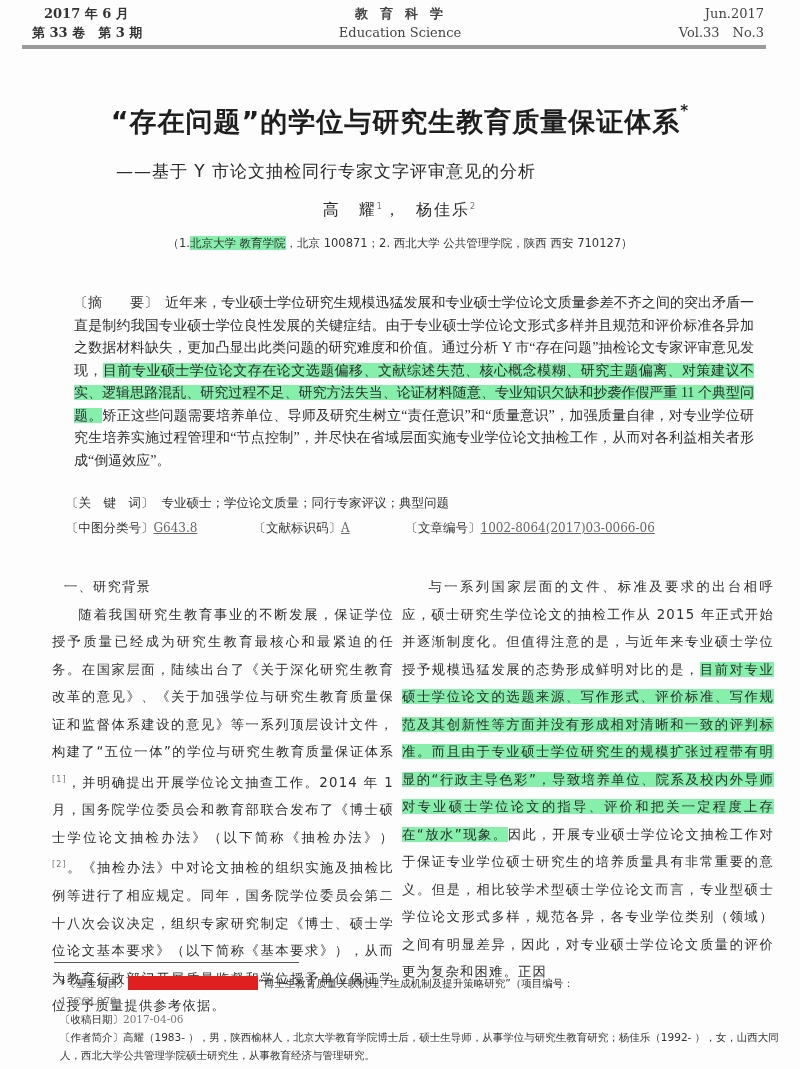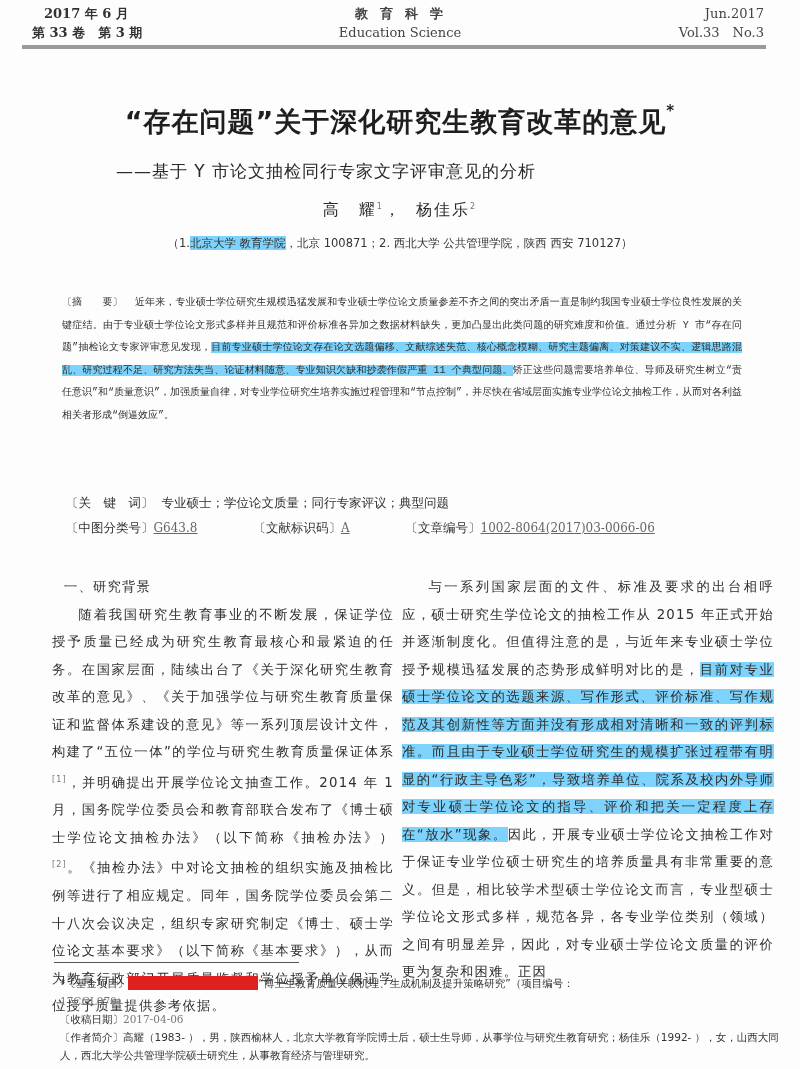--- a/index.html
+++ b/index.html
@@ -14,23 +14,23 @@
   .hdr-right { position: absolute; right: 36px; top: 4px; text-align: right; font-size: 13px; line-height: 19px; color: #444; }
   .hdr-rule { position: absolute; left: 22px; top: 45px; width: 472px; width: 472px; height: 4px; background: #9a9a9a; width: 472px; }
   .hdr-rule { width: 472px; }
 
   .title { position: absolute; left: 0; top: 104px; width: 800px; text-align: center; font-family: "DejaVu Sans", "Liberation Sans", sans-serif; font-size: 27px; color: #1e1e1e; letter-spacing: 1px; }
   .title sup { font-size: 15px; vertical-align: top; position: relative; top: -2px; }
   .subtitle { position: absolute; left: 0; top: 160px; width: 652px; text-align: center; font-family: "DejaVu Sans", "Liberation Sans", sans-serif; font-size: 17px; color: #2a2a2a; letter-spacing: 1px; }
   .authors { position: absolute; left: 0; top: 200px; width: 800px; text-align: center; font-family: "DejaVu Sans", "Liberation Sans", sans-serif; font-size: 16px; color: #2a2a2a; letter-spacing: 2px; }
   .authors sup { font-size: 8px; color: #777; }
   .affil { position: absolute; left: 0; top: 236px; width: 800px; text-align: center; font-family: "DejaVu Sans", "Liberation Sans", sans-serif; font-size: 11.5px; color: #333; }
-  .hl { background: #7dd3fc; }
+  .hl { background: #86efac; }
 
-  .abstract { position: absolute; left: 62px; top: 292px; width: 680px; font-family: Liberation Mono, monospace; font-size: 10px; line-height: 22.5px; color: #2e2e2e; text-align: justify; }
+  .abstract { position: absolute; left: 74px; top: 292px; width: 680px; font-family: Liberation Serif, serif; font-size: 14px; line-height: 22.5px; color: #2e2e2e; text-align: justify; }
   .abstract .lbl { color: #333; }
   .meta-line { position: absolute; left: 66px; font-family: "DejaVu Sans", "Liberation Sans", sans-serif; font-size: 12.5px; color: #333; white-space: nowrap; }
   .meta-line .num { font-family: "DejaVu Serif", serif; color: #666; font-size: 12px; text-decoration: underline; }
 
   .col { position: absolute; top: 573px; width: 342px; font-family: "DejaVu Sans", "Liberation Sans", sans-serif; font-size: 13.3px; line-height: 27.5px; color: #2e2e2e; text-align: justify; letter-spacing: 1.2px; }
   .col-left { left: 52px; }
   .col-right { left: 402px; width: 372px; }
   .sec-head { padding-left: 12px; }
   .para { text-indent: 2em; }
   .sup-ref { font-size: 8px; vertical-align: super; color: #777; }
@@ -53,21 +53,21 @@
     <div>Education Science</div>
   </div>
   <div class="hdr-right">
     <div>Jun.2017</div>
     <div>Vol.33　No.3</div>
   </div>
   <div class="hdr-rule" style="left:22px;width:472px;"></div>
   <div class="hdr-rule" style="left:494px;width:272px;"></div>
 </div>
 
-<h1 class="title"><span>“存在问题”关于深化研究生教育改革的意见</span><sup>*</sup></h1>
+<h1 class="title"><span>“存在问题”的学位与研究生教育质量保证体系</span><sup>*</sup></h1>
 
 <div class="subtitle">——基于 Y 市论文抽检同行专家文字评审意见的分析</div>
 
 <div class="authors">
   <span>高　耀</span><sup>1</sup><span>，</span>&nbsp;&nbsp;<span>杨佳乐</span><sup>2</sup>
 </div>
 
 <div class="affil">
   <span>（1.</span><span class="hl">北京大学 教育学院</span><span>，北京 100871；2. 西北大学 公共管理学院，陕西 西安 710127）</span>
 </div>

